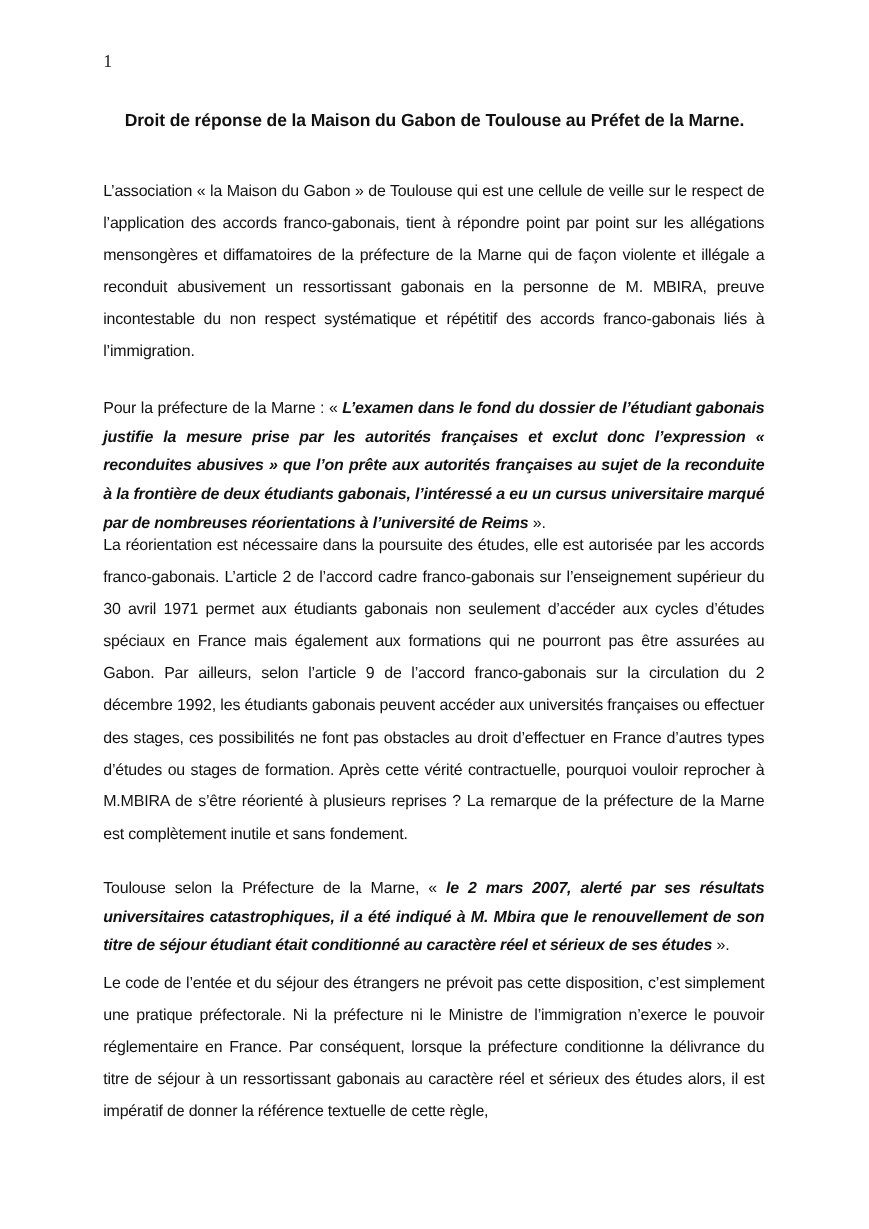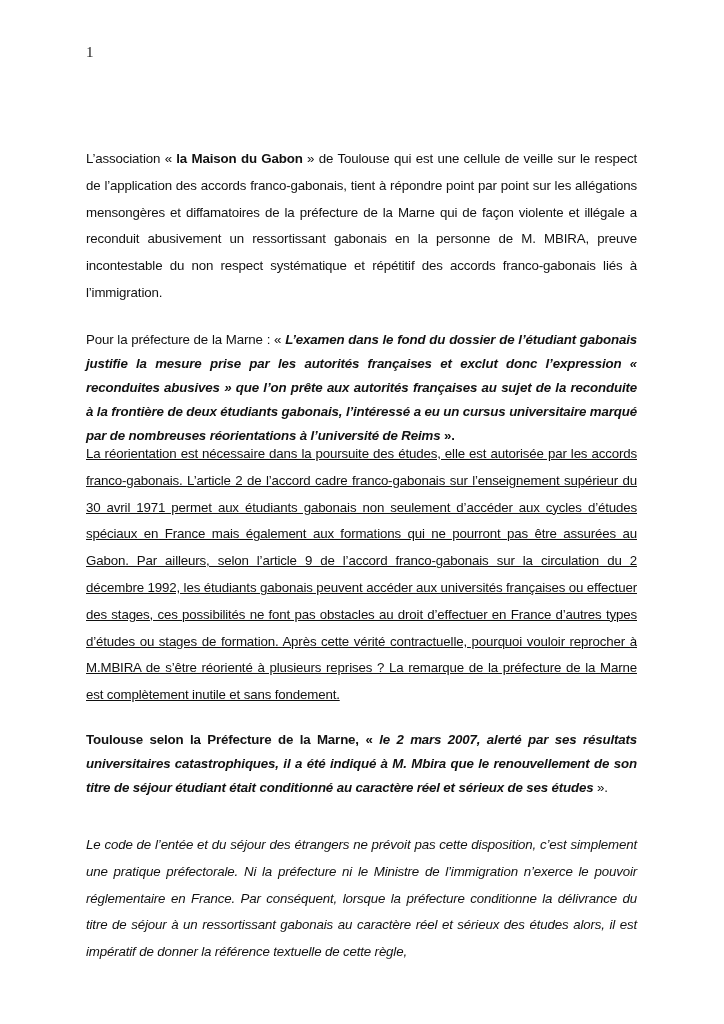--- a/index.html
+++ b/index.html
@@ -5,32 +5,33 @@
     html, body { margin: 0; padding: 0; background: #ffffff; }
     body { width: 724px; height: 1024px; overflow: hidden; position: relative; color: #111; }
     .page { position: absolute; left: 0; top: 0; width: 724px; height: 1024px; background: #fff; }
     .page-num { position: absolute; left: 86px; top: 44px; font-family: "Liberation Serif", serif; font-size: 15px; color: #222; }
     .title { position: absolute; left: 0; width: 724px; top: 93px; text-align: center; font-family: "Liberation Sans", sans-serif; font-weight: bold; font-size: 14.6px; letter-spacing: -0.1px; }
     .para { position: absolute; left: 86px; width: 551px; font-family: "Liberation Sans", sans-serif; font-size: 13.3px; text-align: justify; text-align-last: left; letter-spacing: -0.15px; }
     .loose { line-height: 26.8px; }
     .tight { line-height: 24px; }
     .p1 { top: 146px; }
     .p2 { top: 328px; }
-    .p3 { top: 441px; text-decoration: underline; }
+    .p3 { top: 441px; }
     .p4 { top: 728px; }
-    .p5 { top: 832px; font-style: italic; }
-    .b { font-weight: bold; }
+    .p5 { top: 806px; }
+    .b { font-weight: normal; }
     .bi { font-weight: bold; font-style: italic; }
   </style>
 </head>
 <body>
 
 <div class="page">
   <div class="page-num">1</div>
 
+  <div class="title">Droit de réponse de la Maison du Gabon de Toulouse au Préfet de la Marne.</div>
 
   <p class="para loose p1" style="margin:0"><span>L’association « </span><span class="b">la Maison du Gabon</span><span> » de Toulouse qui est une cellule de veille sur le respect de l’application des accords franco-gabonais, tient à répondre point par point sur les allégations mensongères et diffamatoires de la préfecture de la Marne qui de façon violente et illégale a reconduit abusivement un ressortissant gabonais en la personne de M. MBIRA, preuve incontestable du non respect systématique et répétitif des accords franco-gabonais liés à l’immigration.</span></p>
 
   <p class="para tight p2" style="margin:0"><span>Pour la préfecture de la Marne : « </span><span class="bi">L’examen dans le fond du dossier de l’étudiant gabonais justifie la mesure prise par les autorités françaises et exclut donc l’expression « reconduites abusives » que l’on prête aux autorités françaises au sujet de la reconduite à la frontière de deux étudiants gabonais, l’intéressé a eu un cursus universitaire marqué par de nombreuses réorientations à l’université de Reims</span><span class="b"> ».</span></p>
 
   <p class="para loose p3" style="margin:0"><span>La réorientation est nécessaire dans la poursuite des études, elle est autorisée par les accords franco-gabonais. L’article 2 de l’accord cadre franco-gabonais sur l’enseignement supérieur du 30 avril 1971 permet aux étudiants gabonais non seulement d’accéder aux cycles d’études spéciaux en France mais également aux formations qui ne pourront pas être assurées au Gabon. Par ailleurs, selon l’article 9 de l’accord franco-gabonais sur la circulation du 2 décembre 1992, les étudiants gabonais peuvent accéder aux universités françaises ou effectuer des stages, ces possibilités ne font pas obstacles au droit d’effectuer en France d’autres types d’études ou stages de formation. Après cette vérité contractuelle, pourquoi vouloir reprocher à M.MBIRA de s’être réorienté à plusieurs reprises ? La remarque de la préfecture de la Marne est complètement inutile et sans fondement.</span></p>
 
   <p class="para tight p4" style="margin:0"><span class="b">Toulouse selon la Préfecture de la Marne, « </span><span class="bi">le 2 mars 2007, alerté par ses résultats universitaires catastrophiques, il a été indiqué à M. Mbira que le renouvellement de son titre de séjour étudiant était conditionné au caractère réel et sérieux de ses études</span><span> ».</span></p>
 
   <p class="para loose p5" style="margin:0"><span>Le code de l’entée et du séjour des étrangers ne prévoit pas cette disposition, c’est simplement une pratique préfectorale. Ni la préfecture ni le Ministre de l’immigration n’exerce le pouvoir réglementaire en France. Par conséquent, lorsque la préfecture conditionne la délivrance du titre de séjour à un ressortissant gabonais au caractère réel et sérieux des études alors, il est impératif de donner la référence textuelle de cette règle,</span></p>

